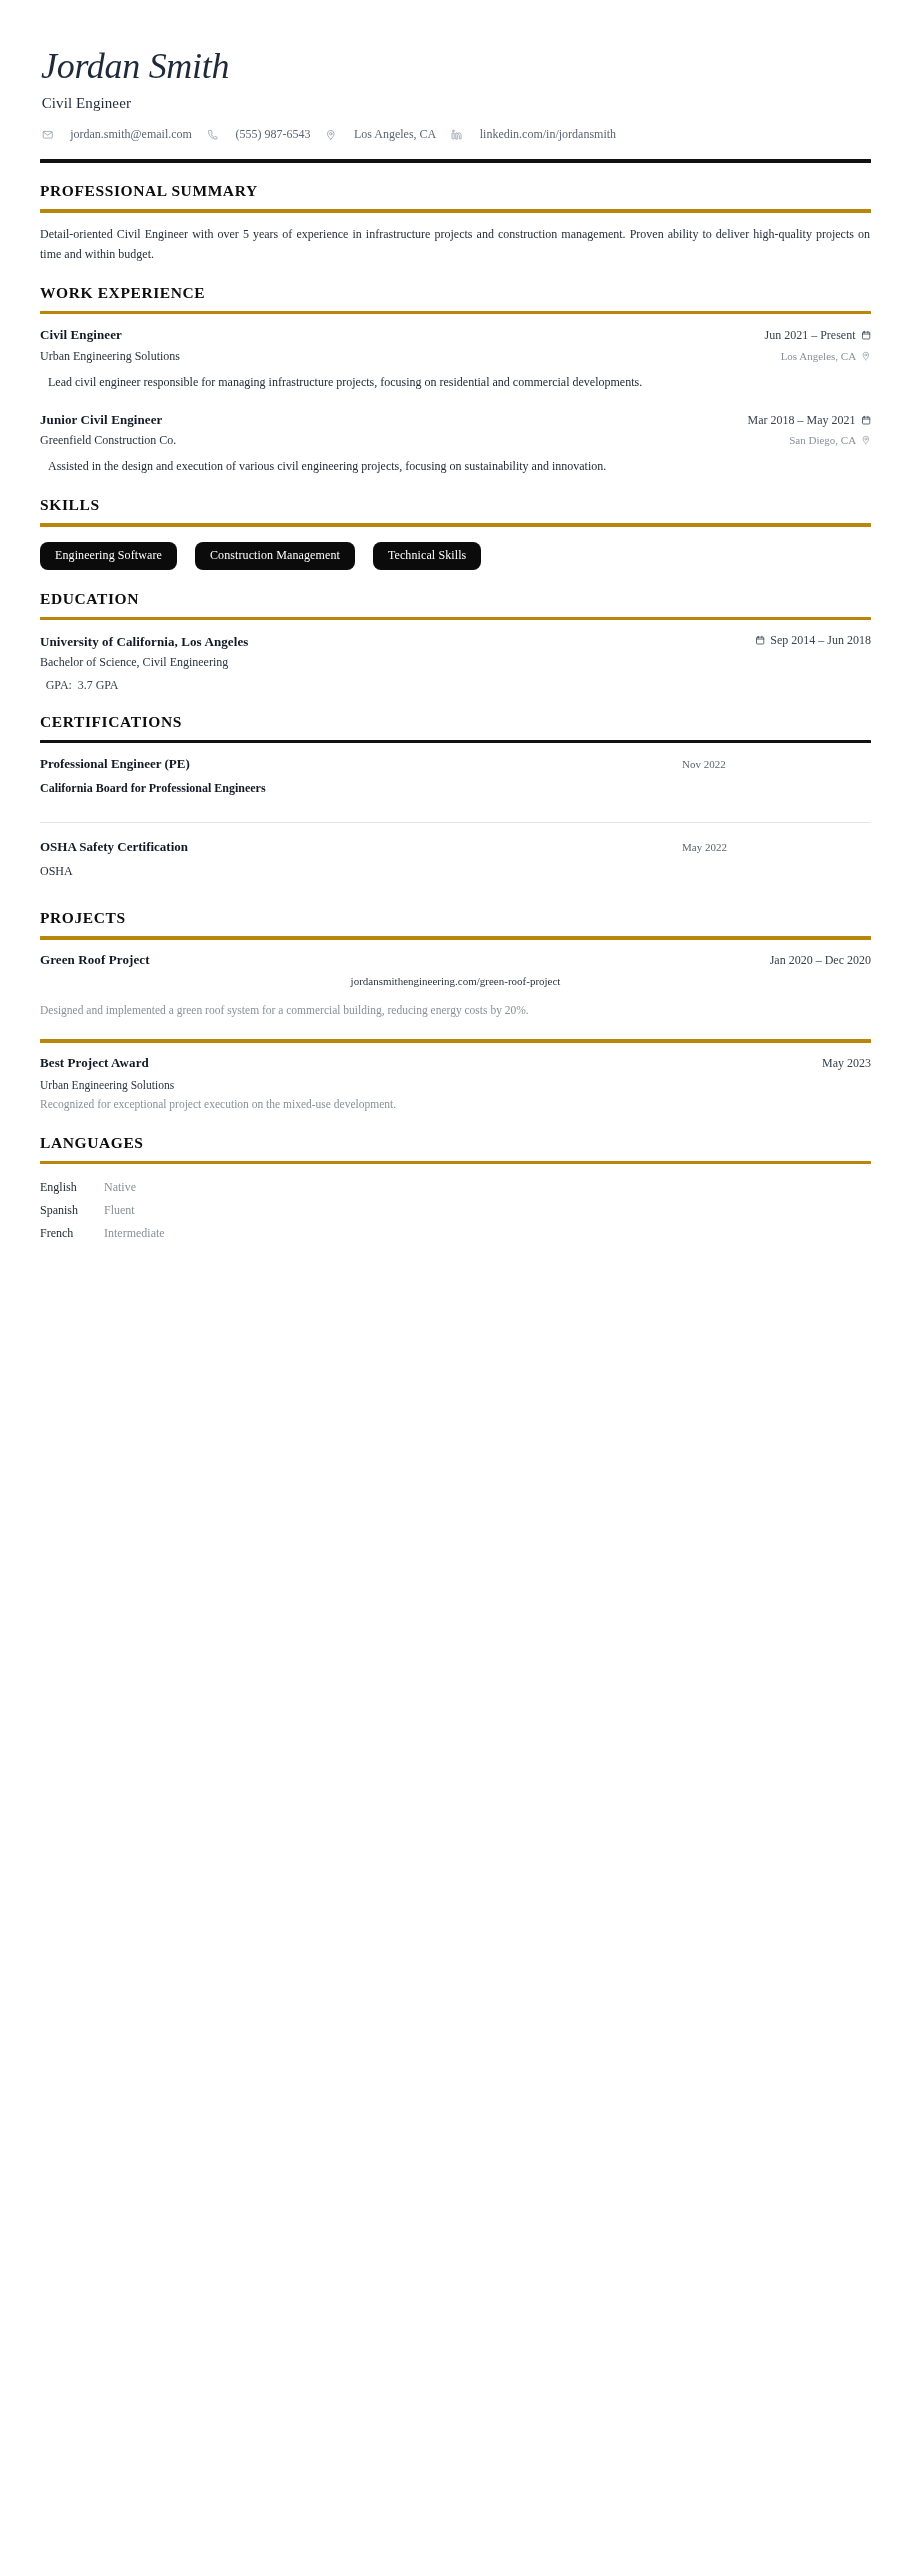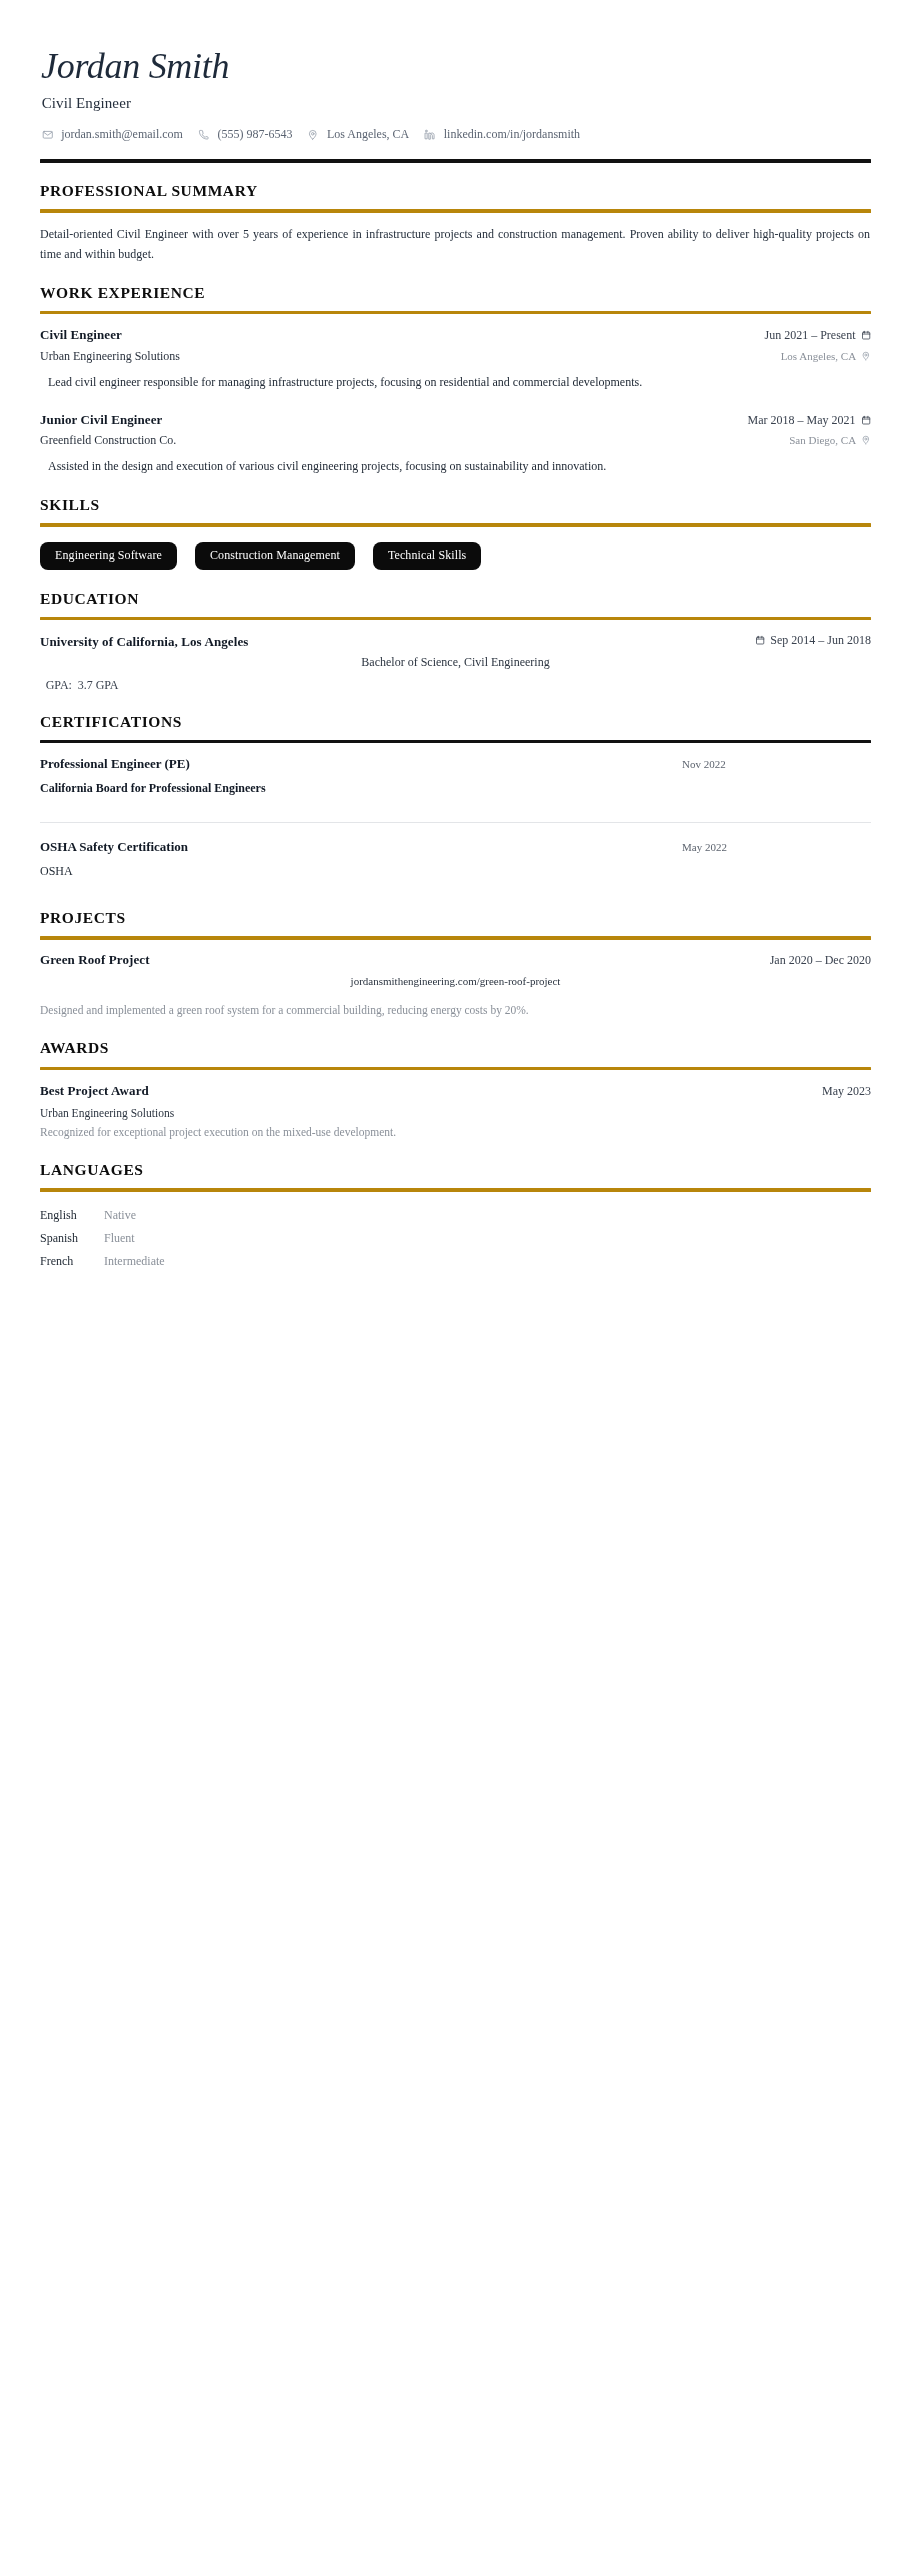--- a/index.html
+++ b/index.html
@@ -43,21 +43,21 @@
   .contact-row {
     display: flex;
     align-items: center;
     flex-wrap: wrap;
     gap: 0;
     margin-left: 1.7px;
   }
   .contact-item {
     display: inline-flex;
     align-items: center;
-    gap: 8px;
+    gap: 17px;
     margin-right: 15px;
     font-size: 12px;
     color: #5b6472;
     white-space: nowrap;
   }
   .contact-item .ico {
     display: inline-flex;
     align-items: center;
     justify-content: center;
     width: 11.5px;
@@ -185,21 +185,20 @@
     font-size: 12px;
     line-height: 1.25;
     letter-spacing: 0.1px;
   }
 
   
   .edu-degree {
     font-size: 12px;
     color: #2b3440;
     margin-top: 5.7px;
-    text-align: center;
   }
   .edu-gpa {
     font-size: 12px;
     color: #39414e;
     margin-top: 8px;
     margin-left: 5.7px;
   }
   .edu-gpa .gpa-label { color: #39414e; }
   .edu-gpa .gpa-value { color: #39414e; margin-left: 5.7px; }
 
@@ -484,21 +483,20 @@
           <span class="entry-title">Green Roof Project</span>
           <span class="entry-meta">Jan 2020 – Dec 2020</span>
         </div>
         <div class="proj-url">jordansmithengineering.com/green-roof-project</div>
         <div class="proj-desc">Designed and implemented a green roof system for a commercial building, reducing energy costs by 20%.</div>
       </div>
     </div>
   </div>
 
   <div class="section">
-    <div class="section-title">AWARDS</div>
     <div class="rule-gold"></div>
     <div class="section-body">
       <div class="entry">
         <div class="entry-top">
           <span class="entry-title">Best Project Award</span>
           <span class="entry-meta">May 2023</span>
         </div>
         <div class="award-org">Urban Engineering Solutions</div>
         <div class="award-desc">Recognized for exceptional project execution on the mixed-use development.</div>
       </div>

